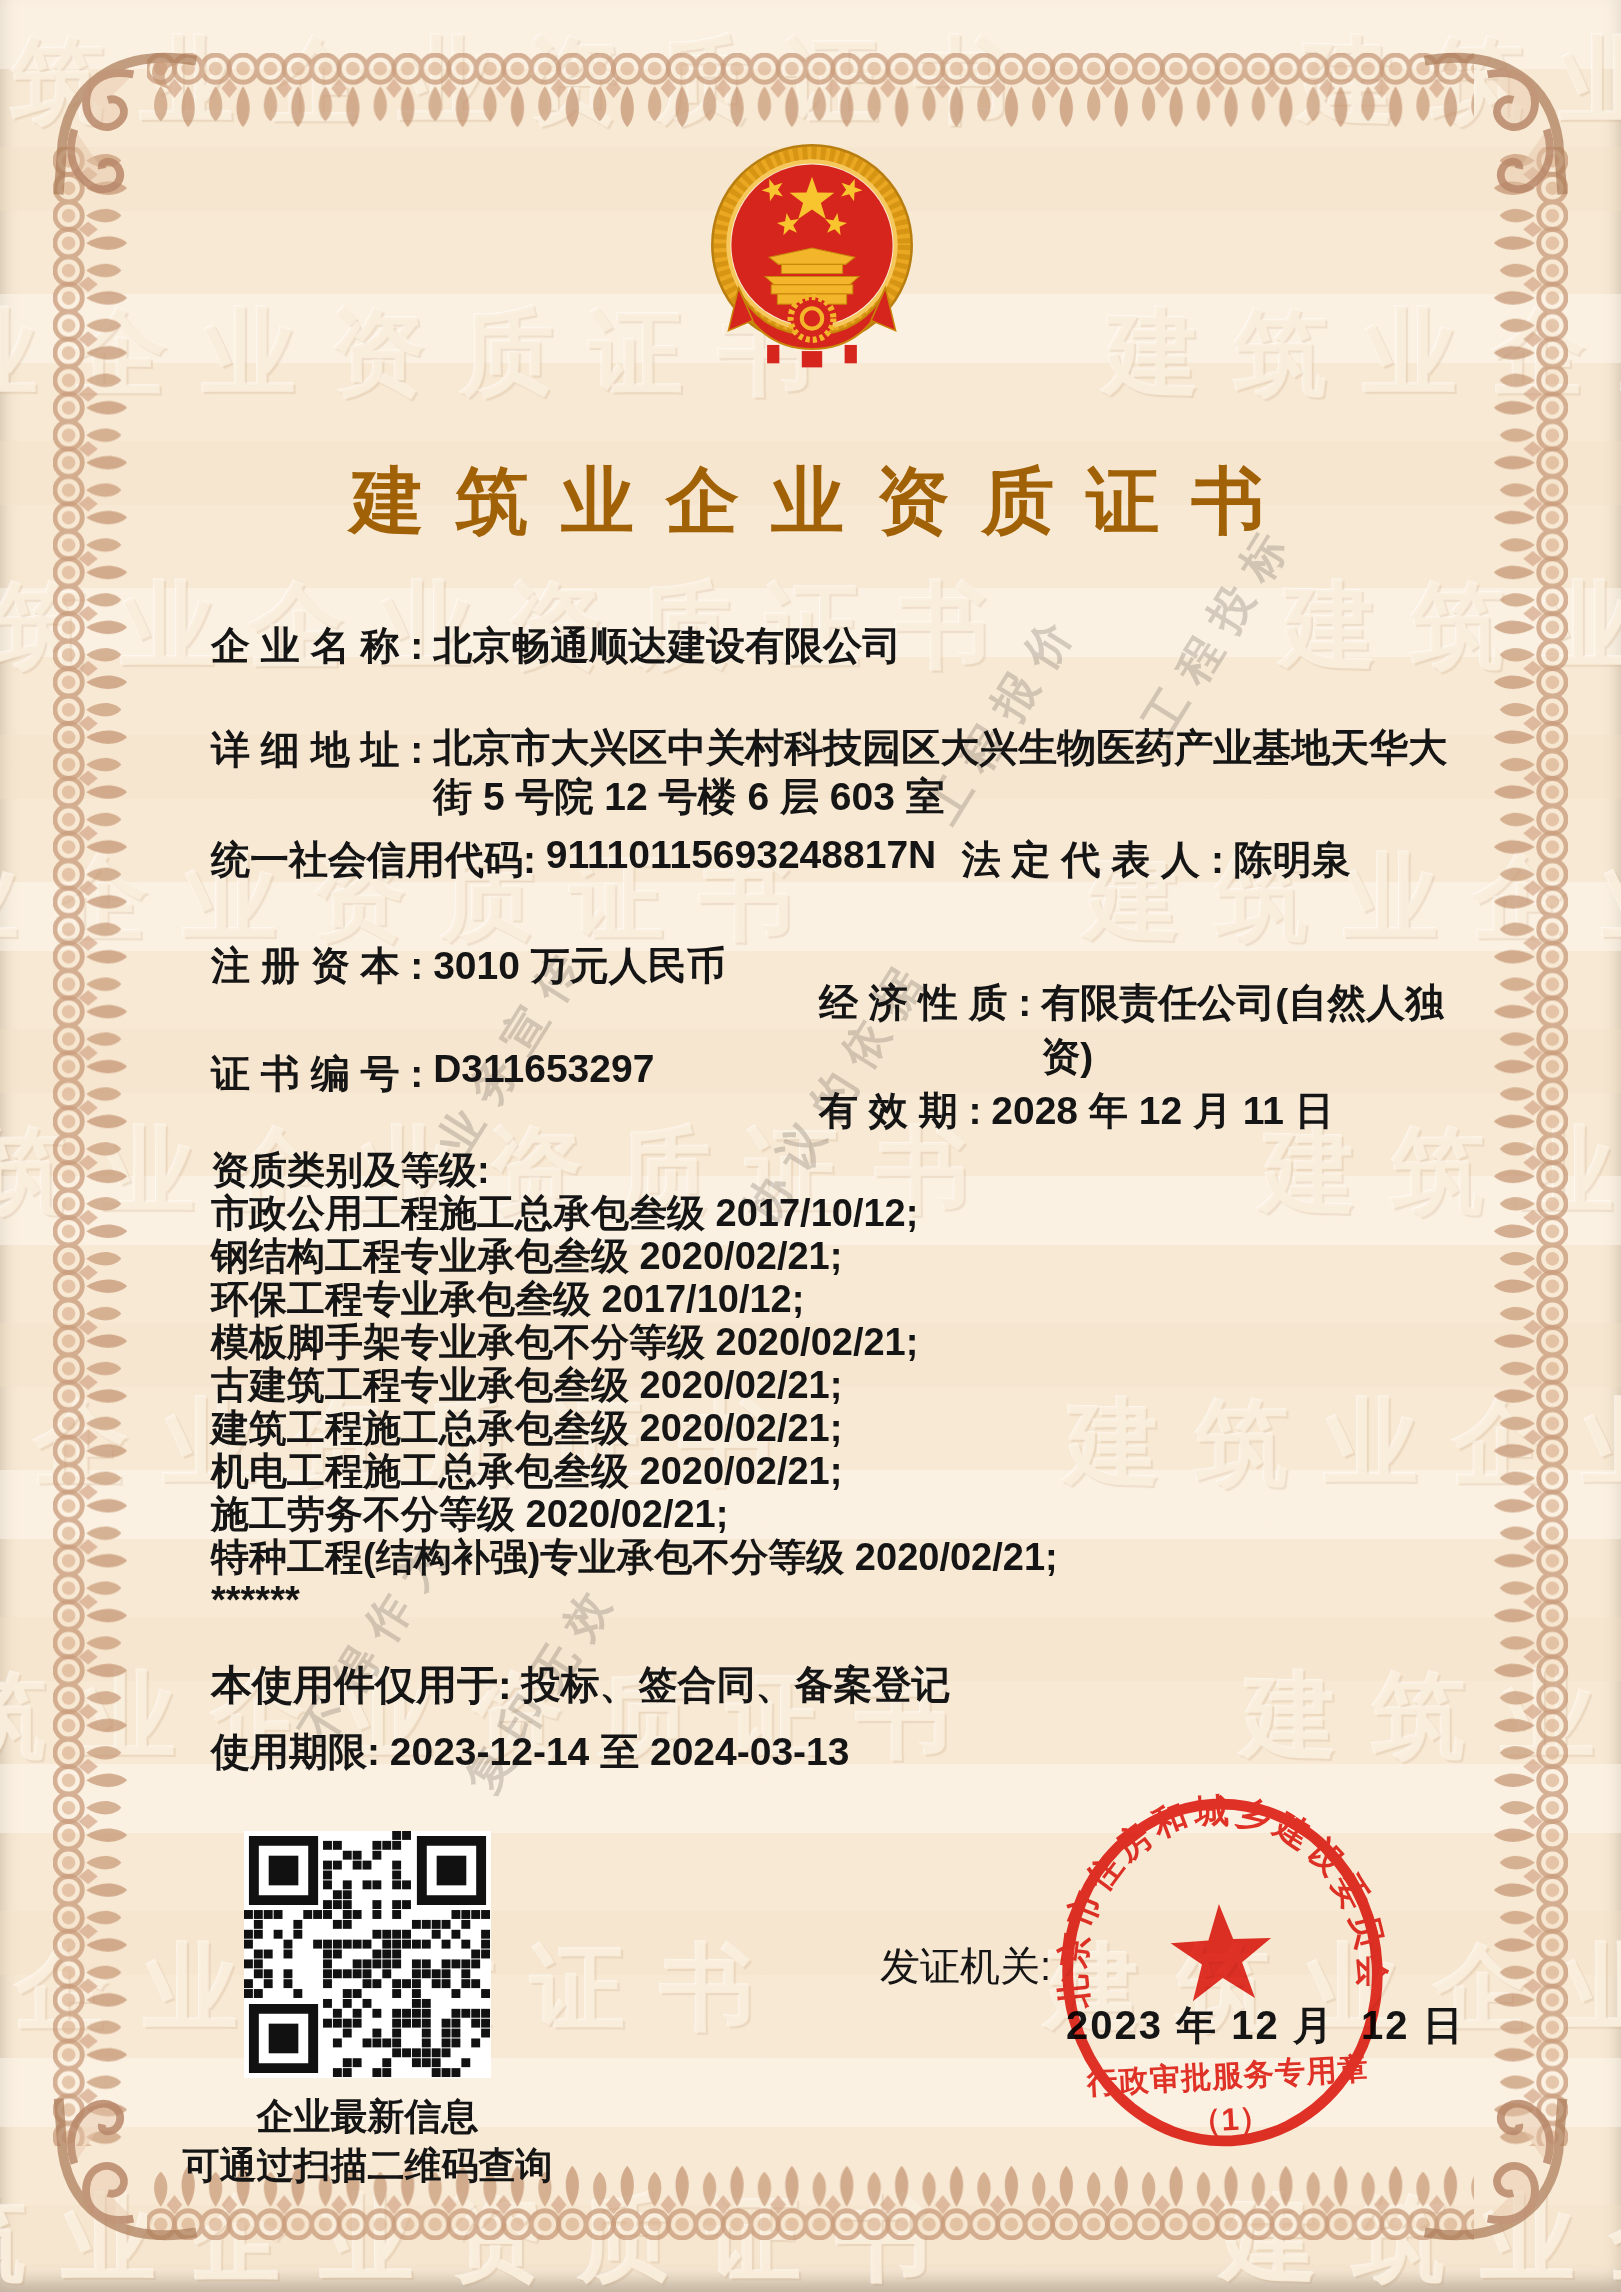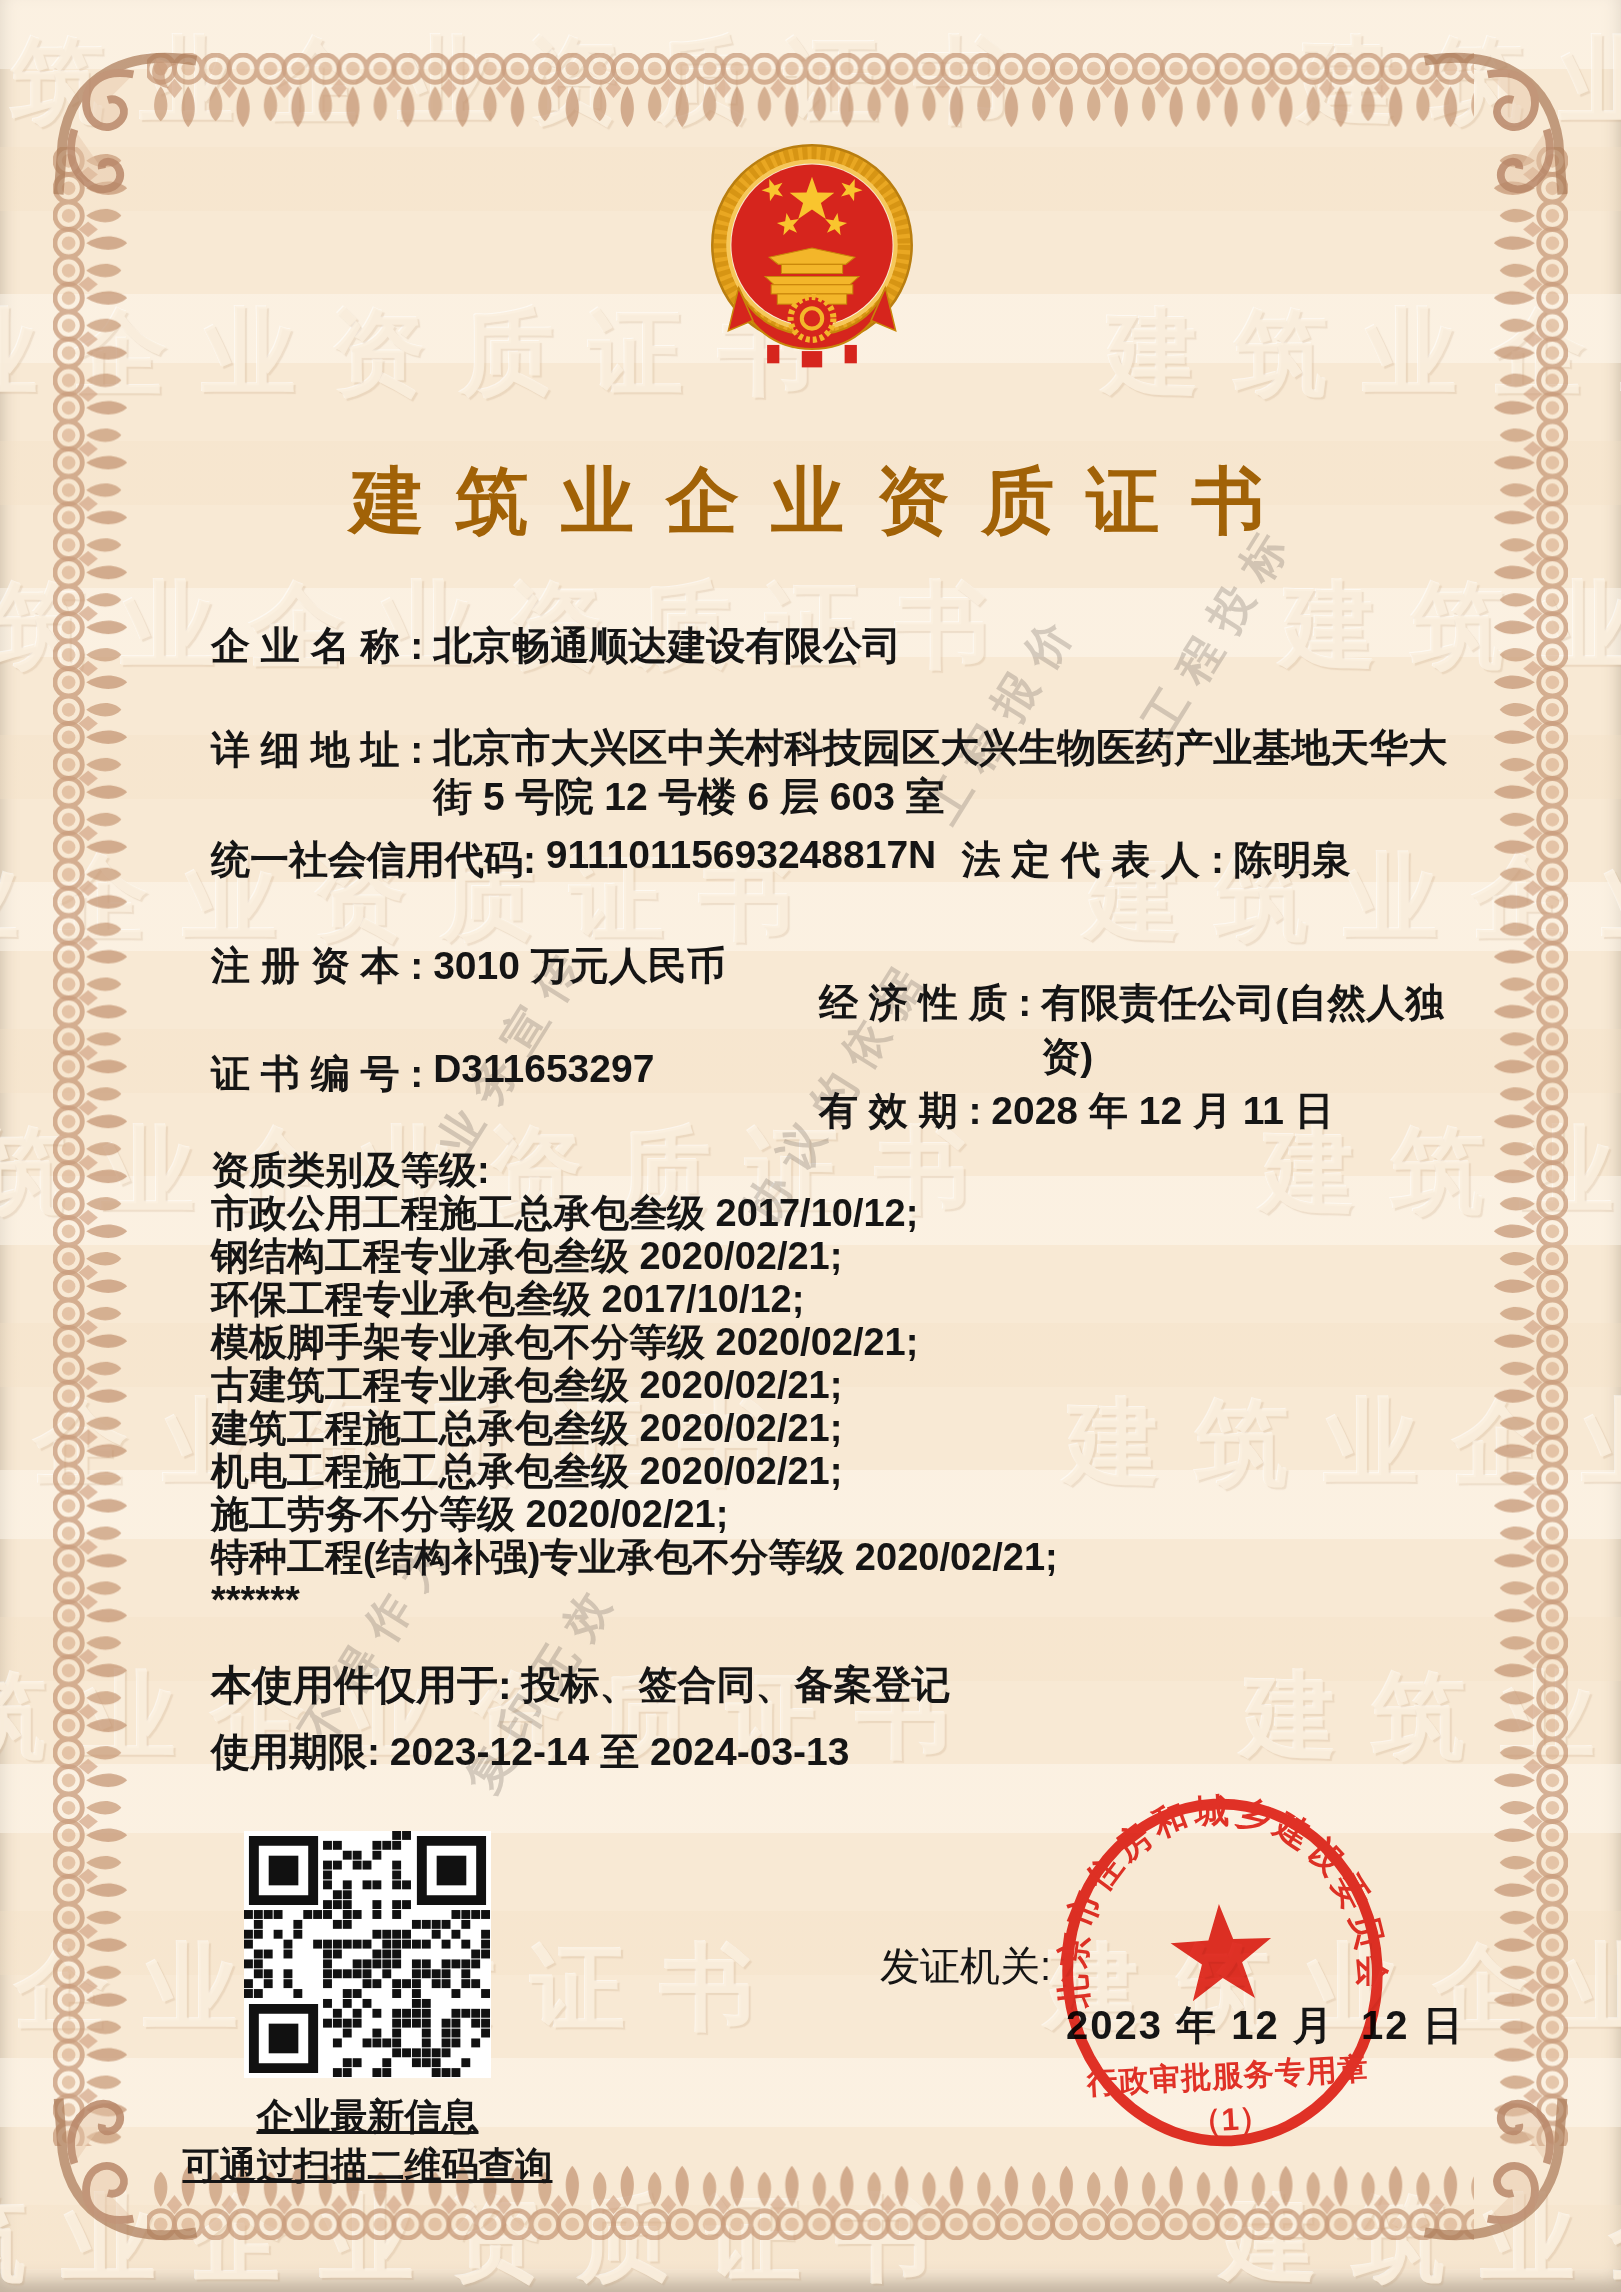--- a/index.html
+++ b/index.html
@@ -55,21 +55,21 @@
   .lbl2{font-weight:bold;font-size:39px;white-space:pre;}
 
   .quals{position:absolute;left:211px;top:1149px;font-size:38px;font-weight:600;line-height:43px;}
   .quals .q-head{font-weight:bold;}
   .usage{top:1658px;}
   .usage .lbl{font-size:41px;}
   .period{top:1725px;}
 
   .qr-block{position:absolute;left:147px;top:1831px;width:441px;text-align:center;}
   .qr{width:247px;height:247px;margin:0 auto;display:block;}
-  .qr-cap{font-size:37px;font-weight:bold;margin-top:13.7px;line-height:49px;text-decoration:underline;}
+  .qr-cap{font-size:37px;font-weight:bold;margin-top:13.7px;line-height:49px;}
 
   .issuer{position:absolute;left:880px;top:1939px;font-size:40px;font-weight:normal;}
   .issue-date{position:absolute;left:1066px;top:1998px;font-size:40px;font-weight:bold;
     white-space:pre;letter-spacing:2px;}
   .seal{position:absolute;left:1054px;top:1792px;width:337px;height:361px;
     opacity:.9;mix-blend-mode:multiply;transform:rotate(-3deg);}
   .seal svg{width:100%;height:100%;display:block;}
 </style>
 </head>
 <body>

